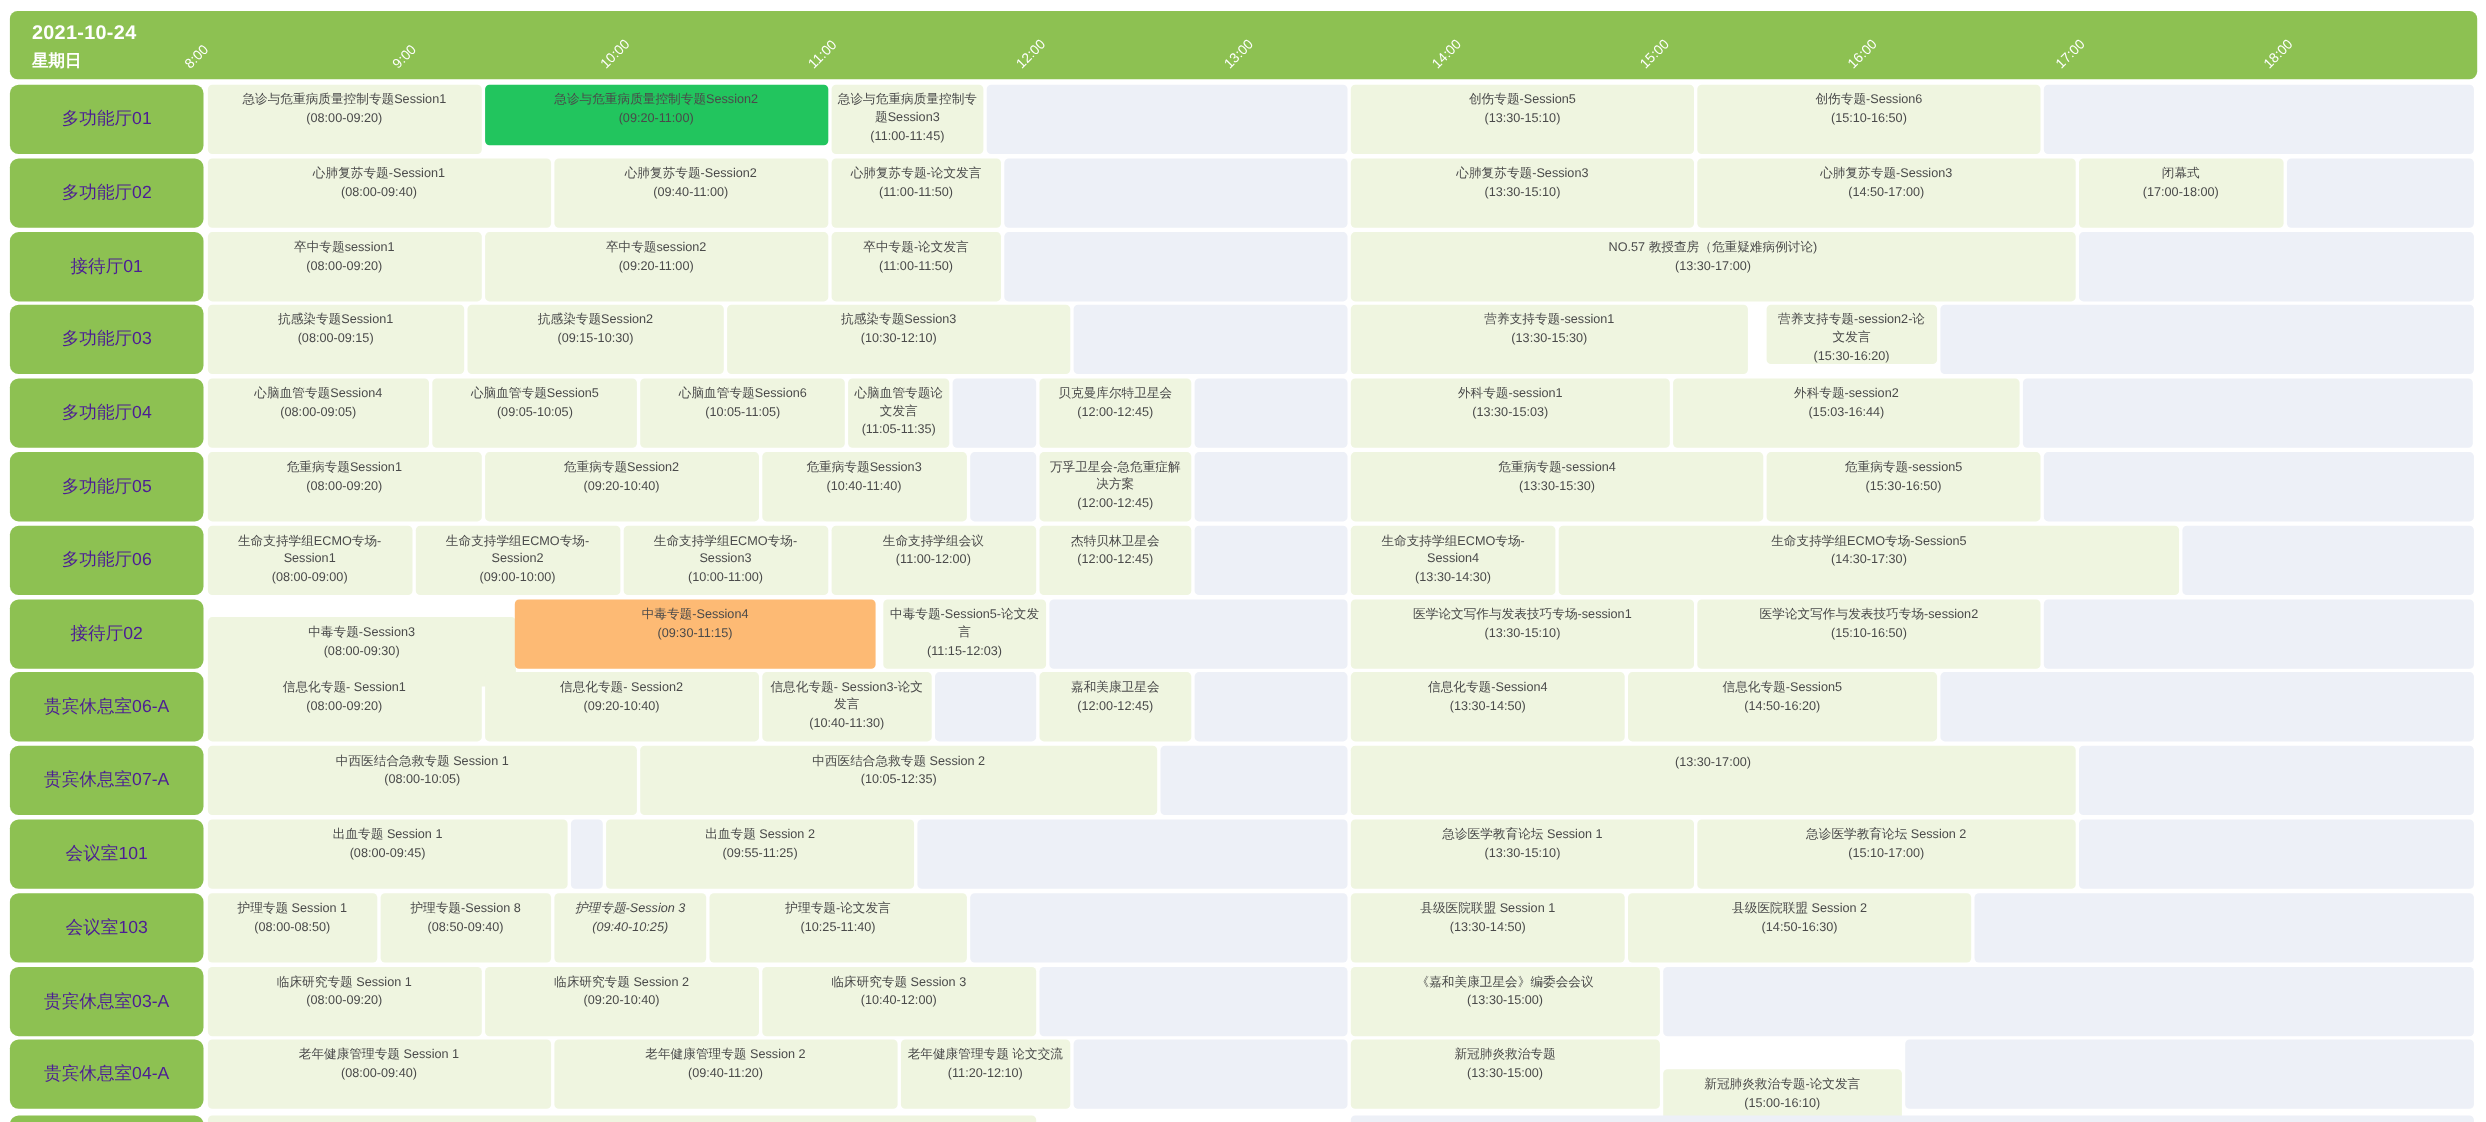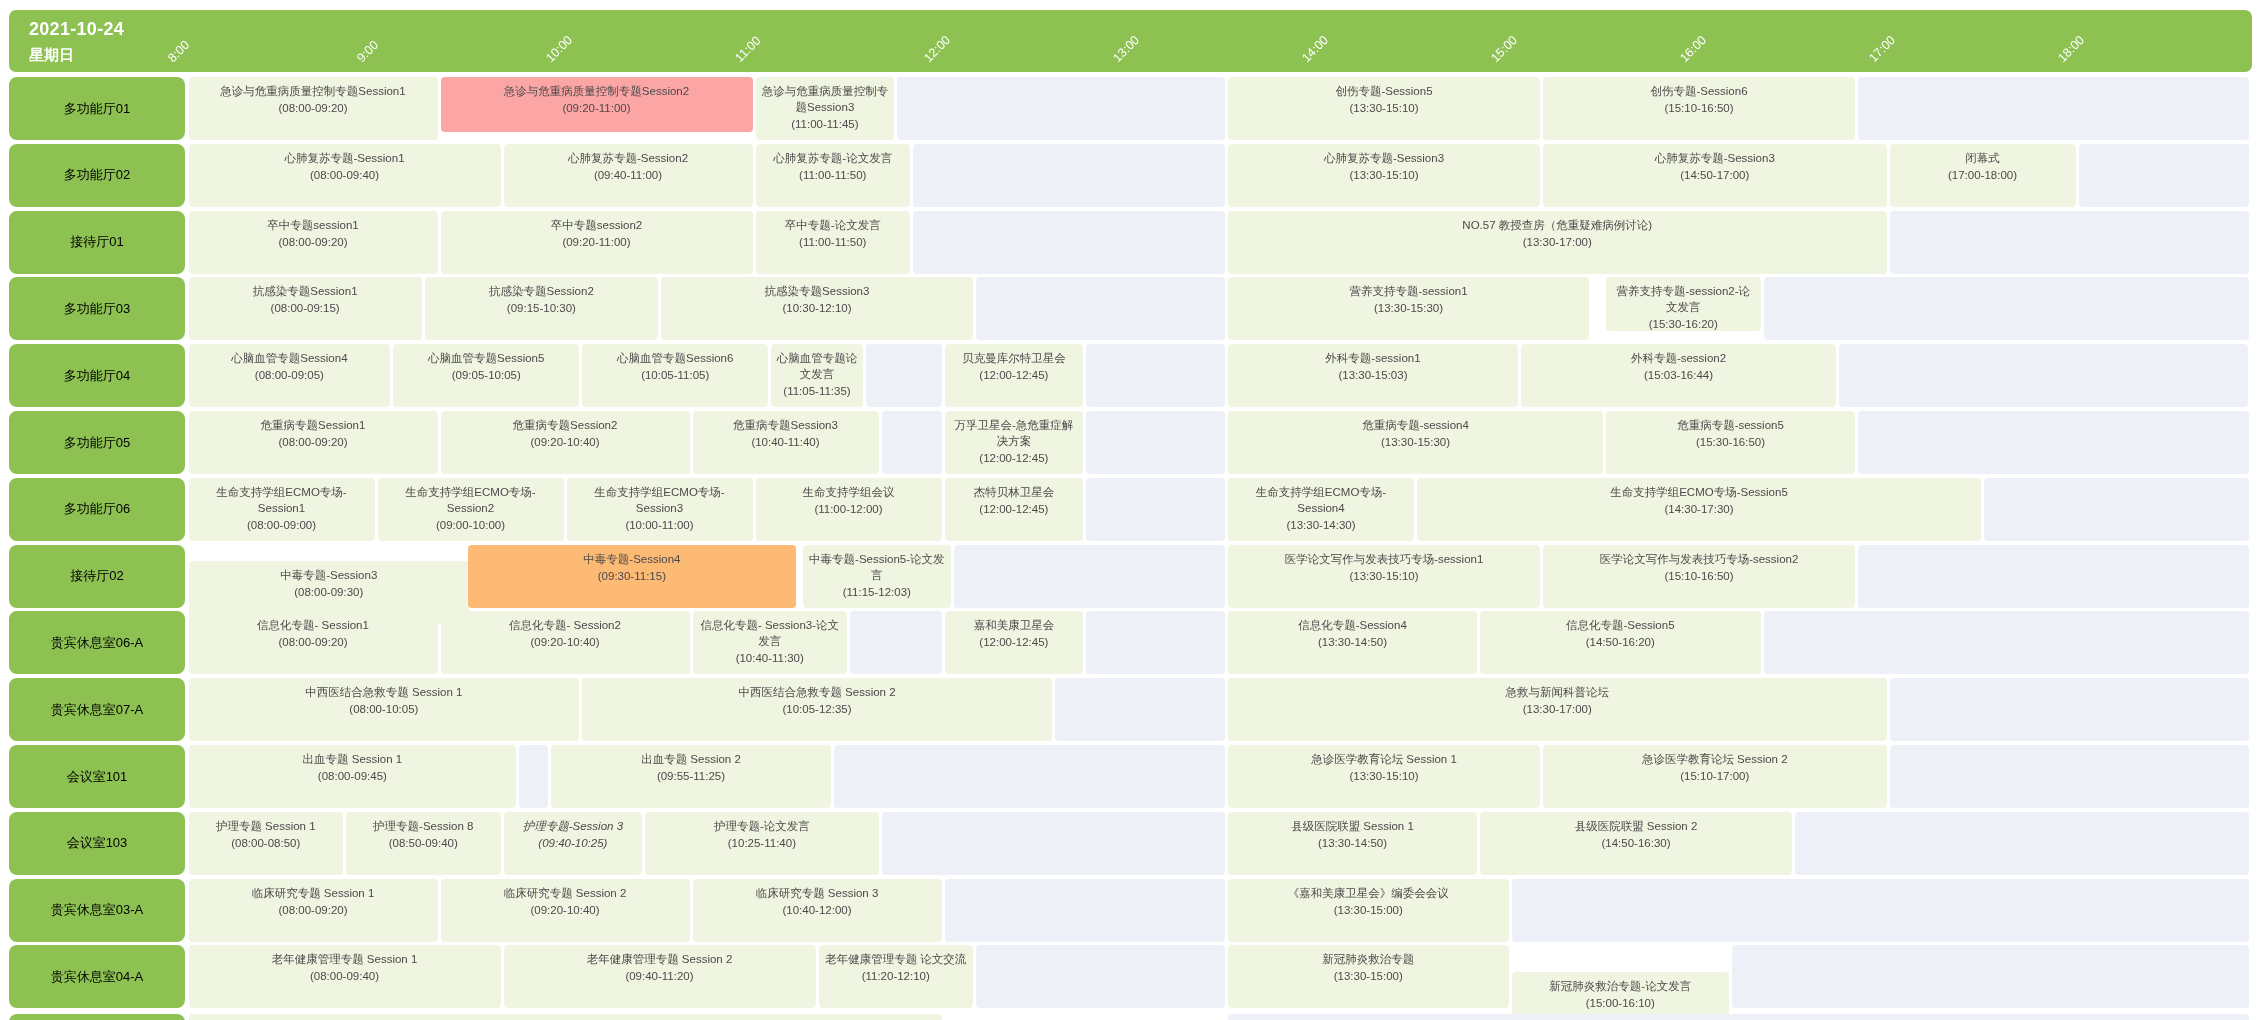--- a/index.html
+++ b/index.html
@@ -2,21 +2,21 @@
 <html><head>
 <meta charset="utf-8">
 <style>
   html,body{margin:0;padding:0;background:#ffffff;}
   body{font-family:"Liberation Sans","DejaVu Sans",sans-serif;}
   .board{position:relative;width:2260px;height:1020px;overflow:hidden;background:#fff;}
   .hdr{position:absolute;left:9px;top:10px;width:2243px;height:62px;border-radius:7px;color:#fff;}
   .date1{position:absolute;left:20px;top:9px;font-size:18px;font-weight:bold;letter-spacing:.3px;}
   .date2{position:absolute;left:20px;top:36px;font-size:15px;font-weight:bold;}
   .tl{position:absolute;bottom:7px;font-size:12.5px;color:#fff;transform:rotate(-45deg);transform-origin:left bottom;white-space:nowrap;}
-  .roomlbl{position:absolute;left:9px;width:176px;border-radius:8px;color:#000000;font-size:13px;
+  .roomlbl{position:absolute;left:9px;width:176px;border-radius:8px;color:#4c1d95;font-size:16px;
            display:flex;align-items:center;justify-content:center;text-align:center;}
   .bk{position:absolute;border-radius:4px;font-size:11.5px;line-height:16px;color:#4a4a4a;
       text-align:center;padding:6px 5px 0;box-sizing:border-box;overflow:hidden;}
   .bk .tt{font-weight:normal;}
   .bk .tm{margin-top:1px;}
 </style>
 </head>
 <body>
 
 <div class="board">
@@ -36,21 +36,21 @@
         <div class="tl" style="left: 1867px;">17:00</div>
         <div class="tl" style="left: 2056px;">18:00</div>
       </div>
   </div>
   <div id="rows">
       <div class="roomlbl" style="top: 77px; height: 63px; background: rgb(141, 193, 82);">多功能厅01</div>
       <div class="bk session" style="left: 188.5px; width: 249px; top: 77px; height: 63px; background: rgb(239, 245, 224); color: rgb(74, 74, 74);">
         <div class="tt">急诊与危重病质量控制专题Session1</div>
         <div class="tm">(08:00-09:20)</div>
       </div>
-      <div class="bk session" style="left: 440.5px; width: 312px; top: 77px; height: 55px; background: #fca5a5; color: rgb(74, 74, 74);">
+      <div class="bk session" style="left: 440.5px; width: 312px; top: 77px; height: 55px; background: #22c55e; color: rgb(74, 74, 74);">
         <div class="tt">急诊与危重病质量控制专题Session2</div>
         <div class="tm">(09:20-11:00)</div>
       </div>
       <div class="bk session" style="left: 755.5px; width: 138.75px; top: 77px; height: 63px; background: rgb(239, 245, 224); color: rgb(74, 74, 74);">
         <div class="tt">急诊与危重病质量控制专题Session3</div>
         <div class="tm">(11:00-11:45)</div>
       </div>
       <div class="bk empty" style="left: 897.25px; width: 327.75px; top: 77px; height: 63px; background: rgb(237, 240, 247); color: rgb(74, 74, 74);"></div>
       <div class="bk session" style="left: 1228px; width: 312px; top: 77px; height: 63px; background: rgb(239, 245, 224); color: rgb(74, 74, 74);">
         <div class="tt">创伤专题-Session5</div>
@@ -276,21 +276,20 @@
       <div class="bk session" style="left: 188.5px; width: 390.75px; top: 678.2px; height: 63px; background: rgb(239, 245, 224); color: rgb(74, 74, 74);">
         <div class="tt">中西医结合急救专题 Session 1</div>
         <div class="tm">(08:00-10:05)</div>
       </div>
       <div class="bk session" style="left: 582.25px; width: 469.5px; top: 678.2px; height: 63px; background: rgb(239, 245, 224); color: rgb(74, 74, 74);">
         <div class="tt">中西医结合急救专题 Session 2</div>
         <div class="tm">(10:05-12:35)</div>
       </div>
       <div class="bk empty" style="left: 1054.75px; width: 170.25px; top: 678.2px; height: 63px; background: rgb(237, 240, 247); color: rgb(74, 74, 74);"></div>
       <div class="bk session" style="left: 1228px; width: 658.5px; top: 678.2px; height: 63px; background: rgb(239, 245, 224); color: rgb(74, 74, 74);">
-        <div class="tt">急救与新闻科普论坛</div>
         <div class="tm">(13:30-17:00)</div>
       </div>
       <div class="bk empty" style="left: 1889.5px; width: 359px; top: 678.2px; height: 63px; background: rgb(237, 240, 247); color: rgb(74, 74, 74);"></div>
       <div class="roomlbl" style="top: 745px; height: 63px; background: rgb(141, 193, 82);">会议室101</div>
       <div class="bk session" style="left: 188.5px; width: 327.75px; top: 745px; height: 63px; background: rgb(239, 245, 224); color: rgb(74, 74, 74);">
         <div class="tt">出血专题 Session 1</div>
         <div class="tm">(08:00-09:45)</div>
       </div>
       <div class="bk empty" style="left: 519.25px; width: 28.5px; top: 745px; height: 63px; background: rgb(237, 240, 247); color: rgb(74, 74, 74);"></div>
       <div class="bk session" style="left: 550.75px; width: 280.5px; top: 745px; height: 63px; background: rgb(239, 245, 224); color: rgb(74, 74, 74);">

